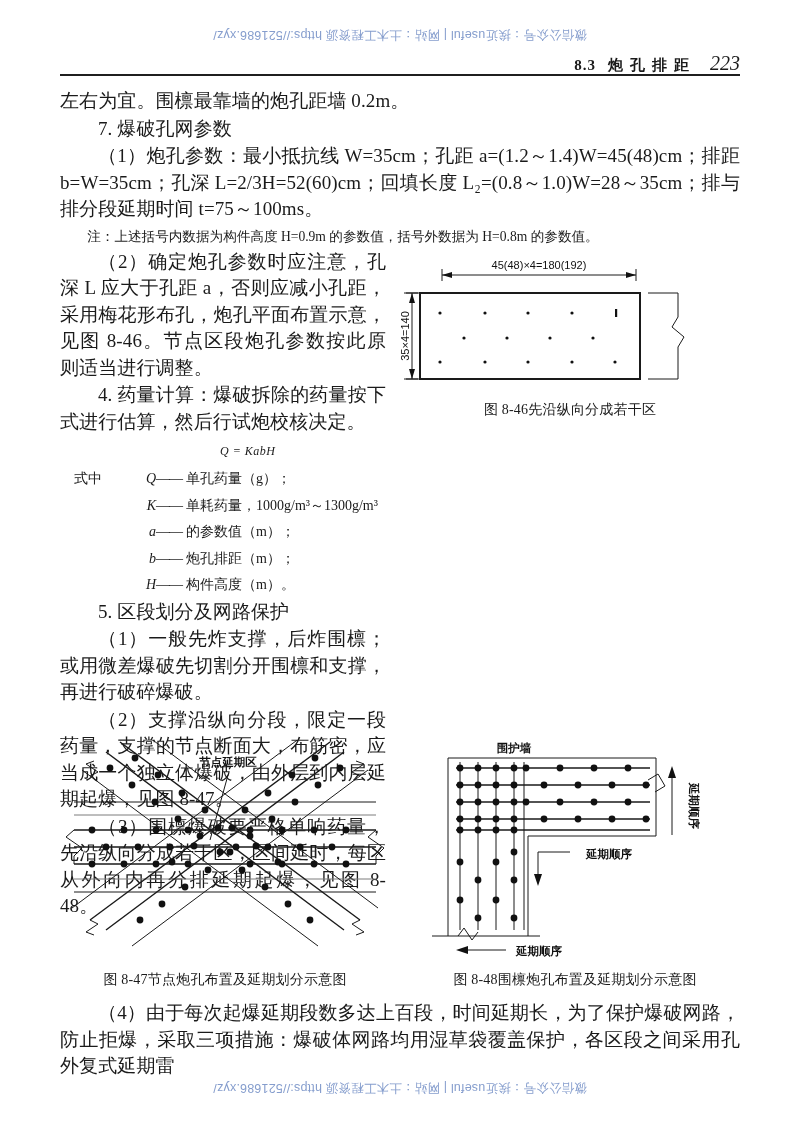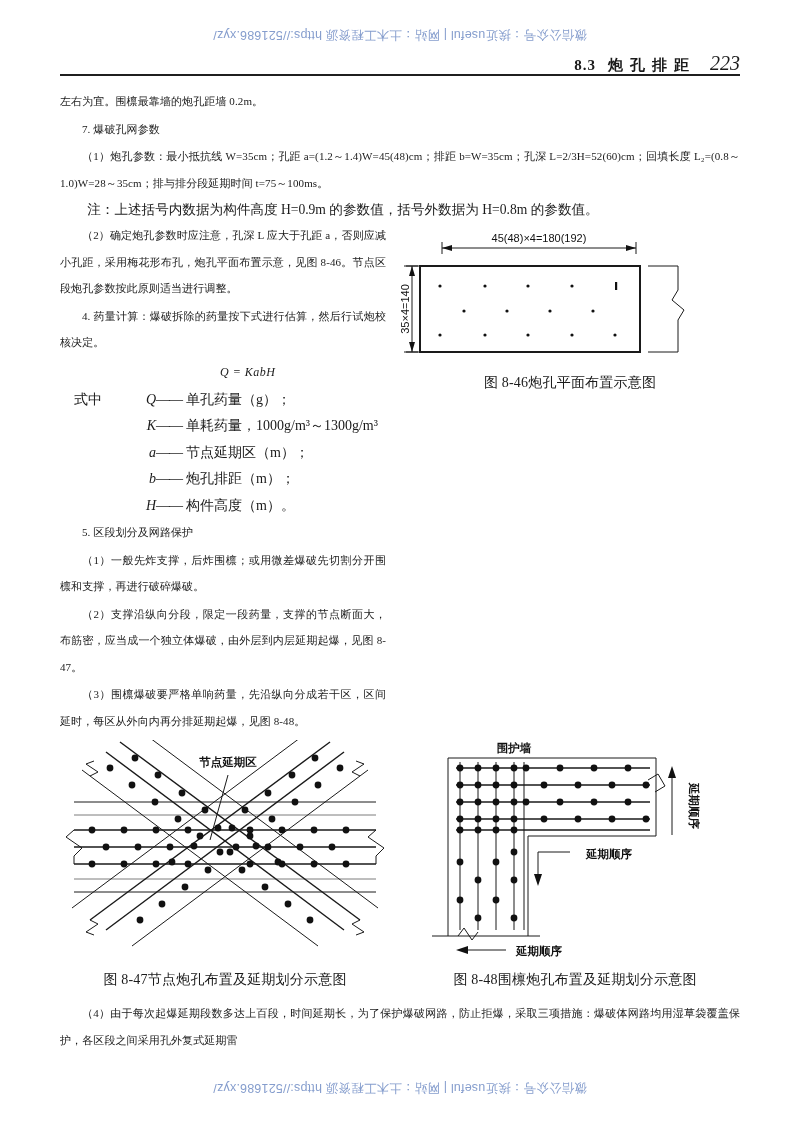--- a/index.html
+++ b/index.html
@@ -70,21 +70,21 @@
 
   
   .content {
     position: absolute;
     top: 88px;
     left: 60px;
     width: 680px;
   }
   p.para {
     margin: 0 0 1px 0;
-    font-size: 11px;
+    font-size: 19px;
     line-height: 26.5px;
     text-align: justify;
     text-justify: inter-ideograph;
     letter-spacing: .1px;
   }
   p.indent2 { text-indent: 2em; }
   p.note {
     text-indent: 2em;
     font-size: 13.6px;
     line-height: 25px;
@@ -241,21 +241,21 @@
       <circle class="dotf" cx="150" cy="83" r="1.6"></circle>
       <circle class="dotf" cx="193" cy="83" r="1.6"></circle>
 
       <circle class="dotf" cx="40" cy="107" r="1.6"></circle>
       <circle class="dotf" cx="85" cy="107" r="1.6"></circle>
       <circle class="dotf" cx="128" cy="107" r="1.6"></circle>
       <circle class="dotf" cx="172" cy="107" r="1.6"></circle>
       <circle class="dotf" cx="215" cy="107" r="1.6"></circle>
     </svg>
     <div class="fig-caption">
-      <span class="capnum">图 8-46</span><span>炮孔平面布置示意图</span>
+      <span class="capnum">图 8-46</span><span>先沿纵向分成若干区</span>
     </div>
   </div>
 
   <div class="wrap-text">
     <p class="para indent2">（2）确定炮孔参数时应注意，孔深 L 应大于孔距 a，否则应减小孔距，采用梅花形布孔，炮孔平面布置示意，见图 8-46。节点区段炮孔参数按此原则适当进行调整。</p>
 
     <p class="para indent2">4. 药量计算：爆破拆除的药量按下式进行估算，然后行试炮校核决定。</p>
 
     <div class="equation-row">
       <span class="equation-body">Q = KabH</span>
@@ -272,21 +272,21 @@
       <div class="where-row">
         <span class="where-label"></span>
         <span class="where-sym">K</span>
         <span class="where-dash">——</span>
         <span class="where-def">单耗药量，1000g/m³～1300g/m³（按四面临空考虑）；</span>
       </div>
       <div class="where-row">
         <span class="where-label"></span>
         <span class="where-sym">a</span>
         <span class="where-dash">——</span>
-        <span class="where-def">节点延期区（m）；</span>
+        <span class="where-def">的参数值（m）；</span>
       </div>
       <div class="where-row">
         <span class="where-label"></span>
         <span class="where-sym">b</span>
         <span class="where-dash">——</span>
         <span class="where-def">炮孔排距（m）；</span>
       </div>
       <div class="where-row">
         <span class="where-label"></span>
         <span class="where-sym">H</span>

